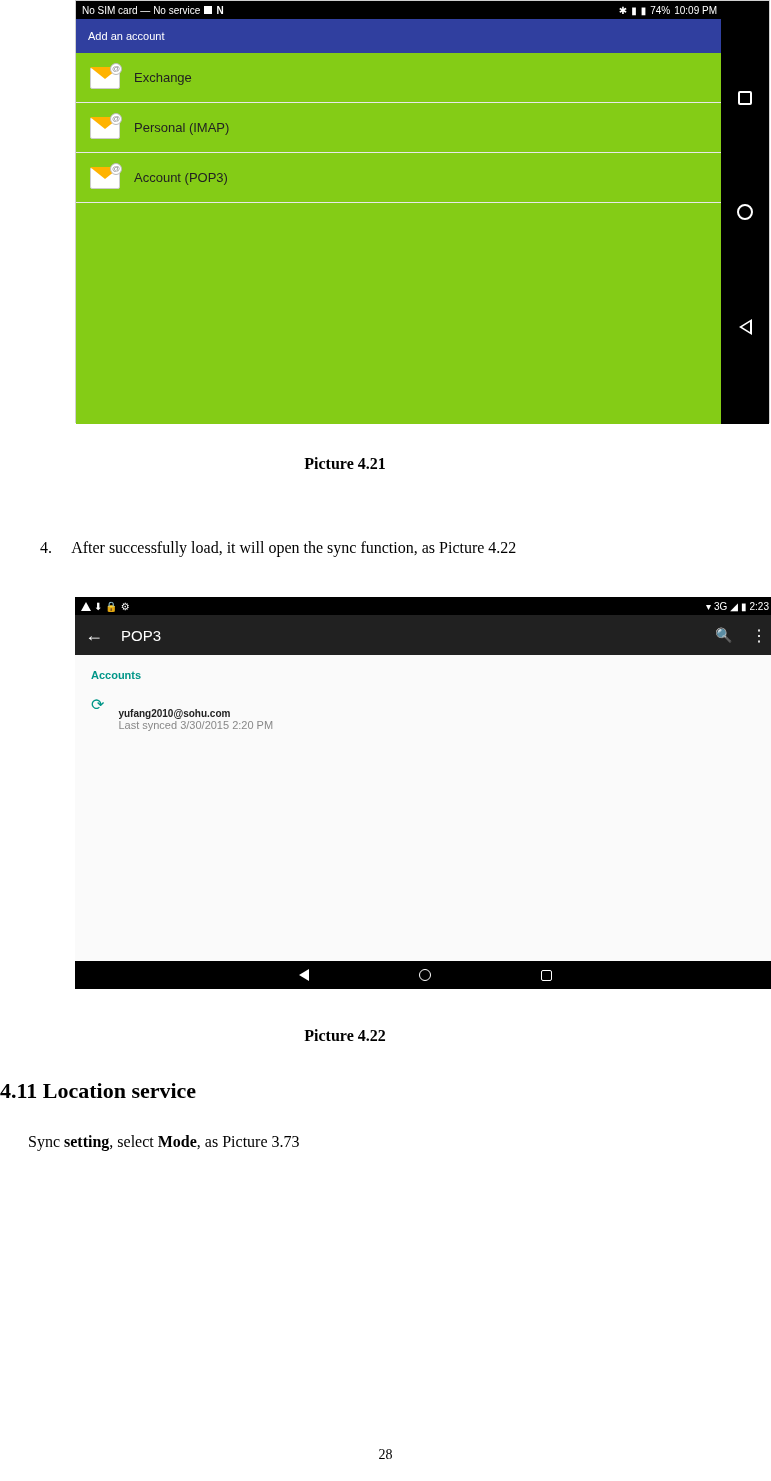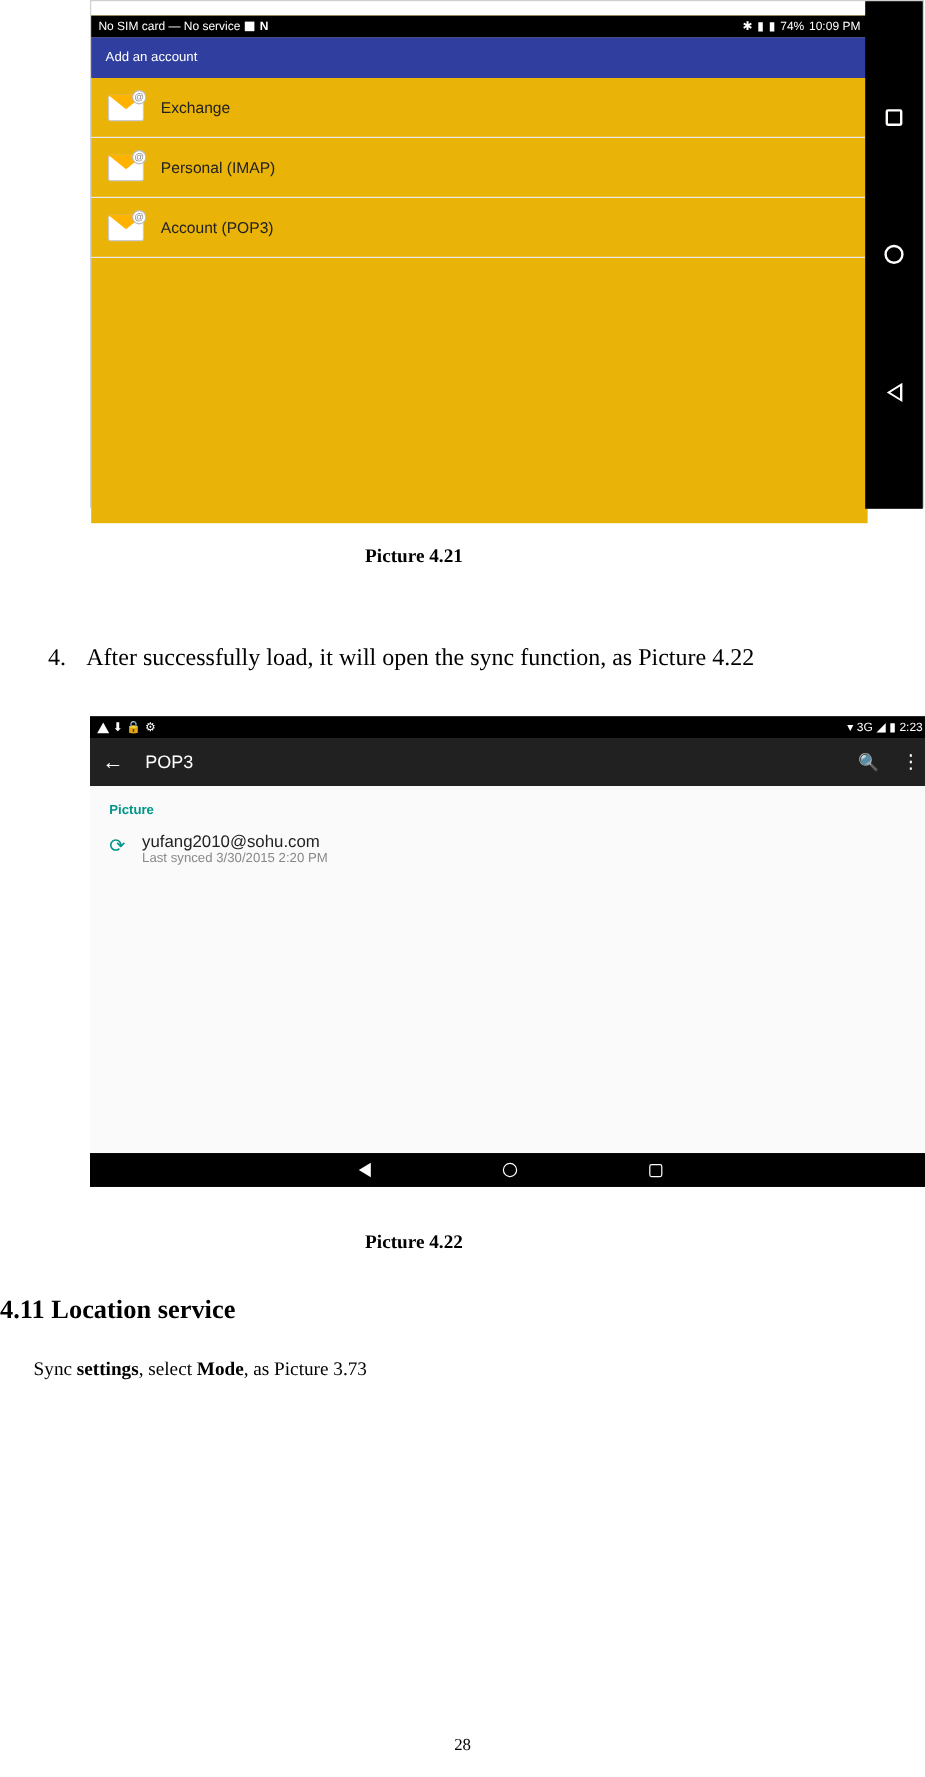--- a/index.html
+++ b/index.html
@@ -16,22 +16,22 @@
   
   .shot1 {
     position: absolute;
     left: 75px; top: 0;
     width: 695px; height: 423px;
     background: #fff;
     border: 1px solid #d0d0d0;
   }
   .shot1-main {
     position: absolute;
-    left: 0; top: 12px; width: 647px; height: 423px;
-    background: #eab308;
+    left: 0; top: 0; width: 647px; height: 423px;
+    background: #84cc16;
   }
   .shot1-navbar {
     position: absolute;
     right: 0; top: 0; width: 48px; height: 423px;
     background: #000;
     display: flex; flex-direction: column; justify-content: space-around; align-items: center;
     padding: 40px 0;
   }
   .nav-square { width: 14px; height: 14px; border: 2px solid #fff; border-radius: 2px; }
   .nav-circle { width: 16px; height: 16px; border: 2px solid #fff; border-radius: 50%; }
@@ -92,21 +92,21 @@
   
   .caption {
     position:absolute; left:0; width:690px; text-align:center;
     font-weight:bold; font-size:16px;
   }
   .cap1 { top: 455px; }
   .cap2 { top: 1027px; }
 
   .list-item4 {
     position:absolute; left:40px; top:536px; width:700px;
-    font-size:20px; line-height:24px;
+    font-size:16px; line-height:24px;
   }
   .list-item4 .num { display:inline-block; width:28px; color:#000;}
 
   
   .shot2 {
     position:absolute; left:75px; top:597px;
     width:700px; height:392px;
     background:#000;
   }
   .shot2-status {
@@ -125,21 +125,21 @@
   .shot2-appbar .title{font-size:15px; flex:1;}
   .shot2-appbar .search{font-size:14px;}
   .shot2-appbar .more{font-size:16px; letter-spacing:-2px;}
   .shot2-content{
     background:#fafafa; height:306px; font-family:Arial,sans-serif;
     padding:8px 16px;
   }
   .sect-label{color:#009688; font-size:11px; font-weight:bold; padding:6px 0;}
   .acct-line{display:flex; gap:14px; align-items:flex-start; padding:6px 0 14px 0;}
   .sync-icon{color:#009688; font-size:16px; margin-top:2px;}
-  .acct-email{font-size:14px; color:#222; font-weight:400;}
+  .acct-email{font-size:10px; color:#222; font-weight:700;margin-top:15px;}
   .acct-sub{font-size:11px; color:#888;}
   .settings-title{font-size:13px; color:#222; padding-top:10px;}
   .settings-sub{font-size:11px; color:#999;}
   .shot2-navbar{
     height:28px; background:#000; display:flex; justify-content:center; gap:110px; align-items:center;
   }
   .nb-back{ width:0;height:0;border-top:6px solid transparent;border-bottom:6px solid transparent;border-right:10px solid #fff;}
   .nb-home{ width:12px;height:12px;border:1.5px solid #fff;border-radius:50%;}
   .nb-recent{ width:11px;height:11px;border:1.5px solid #fff;border-radius:2px;}
 
@@ -237,38 +237,38 @@
         <span>2:23</span>
       </div>
     </div>
     <div class="shot2-appbar">
       <span class="back-arrow">←</span>
       <span class="title">POP3</span>
       <span class="search">🔍</span>
       <span class="more">⋮</span>
     </div>
     <div class="shot2-content">
-      <div class="sect-label">Picture</div>
+      <div class="sect-label">Accounts</div>
       <div class="acct-line">
         <span class="sync-icon">⟳</span>
         <div>
           <div class="acct-email">yufang2010@sohu.com</div>
           <div class="acct-sub">Last synced 3/30/2015 2:20 PM</div>
         </div>
       </div>
     </div>
     <div class="shot2-navbar">
       <div class="nb-back"></div>
       <div class="nb-home"></div>
       <div class="nb-recent"></div>
     </div>
   </div>
 
   <div class="caption cap2">Picture 4.22</div>
 
   <div class="sect-heading">4.11 Location service</div>
 
   <div class="para">
-    <span>Sync </span><span class="b">settings</span><span>, select </span><span class="b">Mode</span><span>, as Picture 3.73</span>
+    <span>Sync </span><span class="b">setting</span><span>, select </span><span class="b">Mode</span><span>, as Picture 3.73</span>
   </div>
 
   <div class="page-num">28</div>
 </div>
 
 </body></html>

